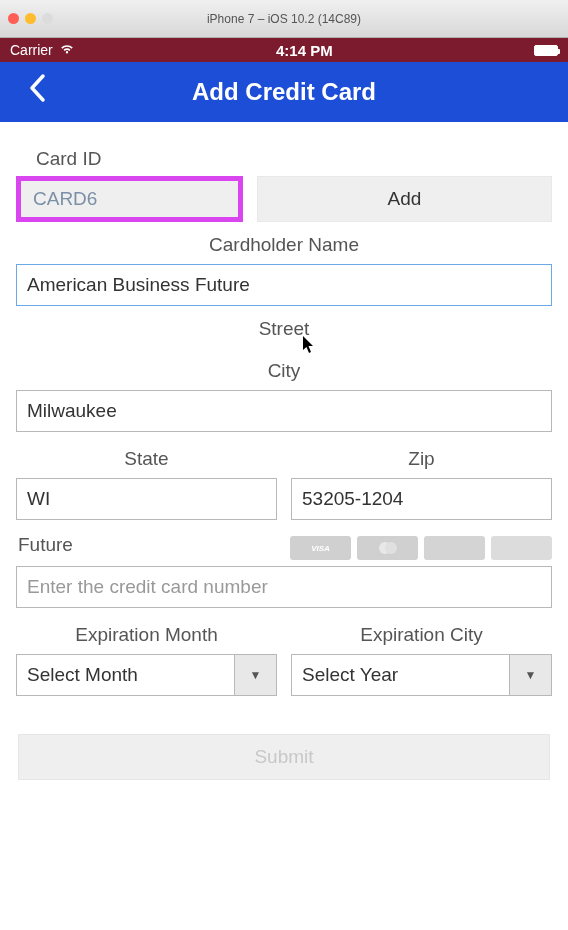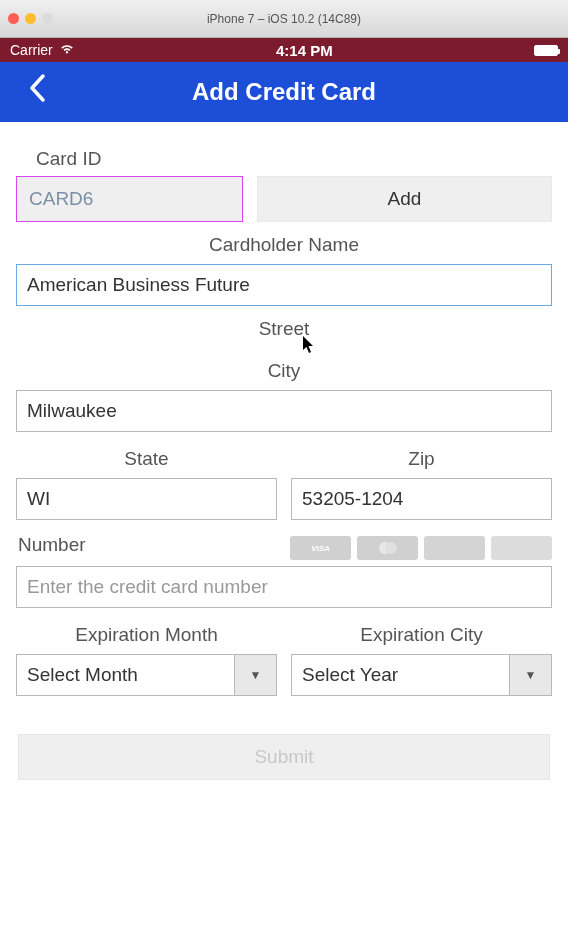--- a/index.html
+++ b/index.html
@@ -164,21 +164,21 @@
     }
     .id-block {
       flex: 1;
     }
     .add-block {
       flex: 1.3;
     }
     .id-input {
       height: 46px;
       background: #efefef;
-      border: 1px solid #d946ef;
+      border: 5px solid #d946ef;
       padding: 0 12px;
       font-size: 19px;
       color: #7b90a6;
       width: 100%;
     }
     .add-button {
       height: 46px;
       background: #efefef;
       border: 1px solid #e8e8e8;
       font-size: 19px;
@@ -338,21 +338,21 @@
       <input class="input-box" value="WI" style="">
     </div>
     <div class="col">
       <span class="label label-col">Zip</span>
       <input class="input-box" value="53205-1204" style="">
     </div>
   </div>
 
   <div class="number-row">
     <div class="number-label">
-      <span class="label label-left" style="padding-bottom:4px;">Number</span>
+      <span class="label label-left" style="padding-bottom:4px;">Future</span>
     </div>
     <div class="card-icons">
       <div class="card-logo">VISA</div>
       <div class="card-logo">
         <svg width="22" height="14">
             <circle cx="8" cy="7" r="6" fill="#e8e8e8"></circle>
             <circle cx="14" cy="7" r="6" fill="#e0e0e0"></circle>
           </svg>
       </div>
       <div class="card-logo" style="background:#d4d4d4;"></div>

